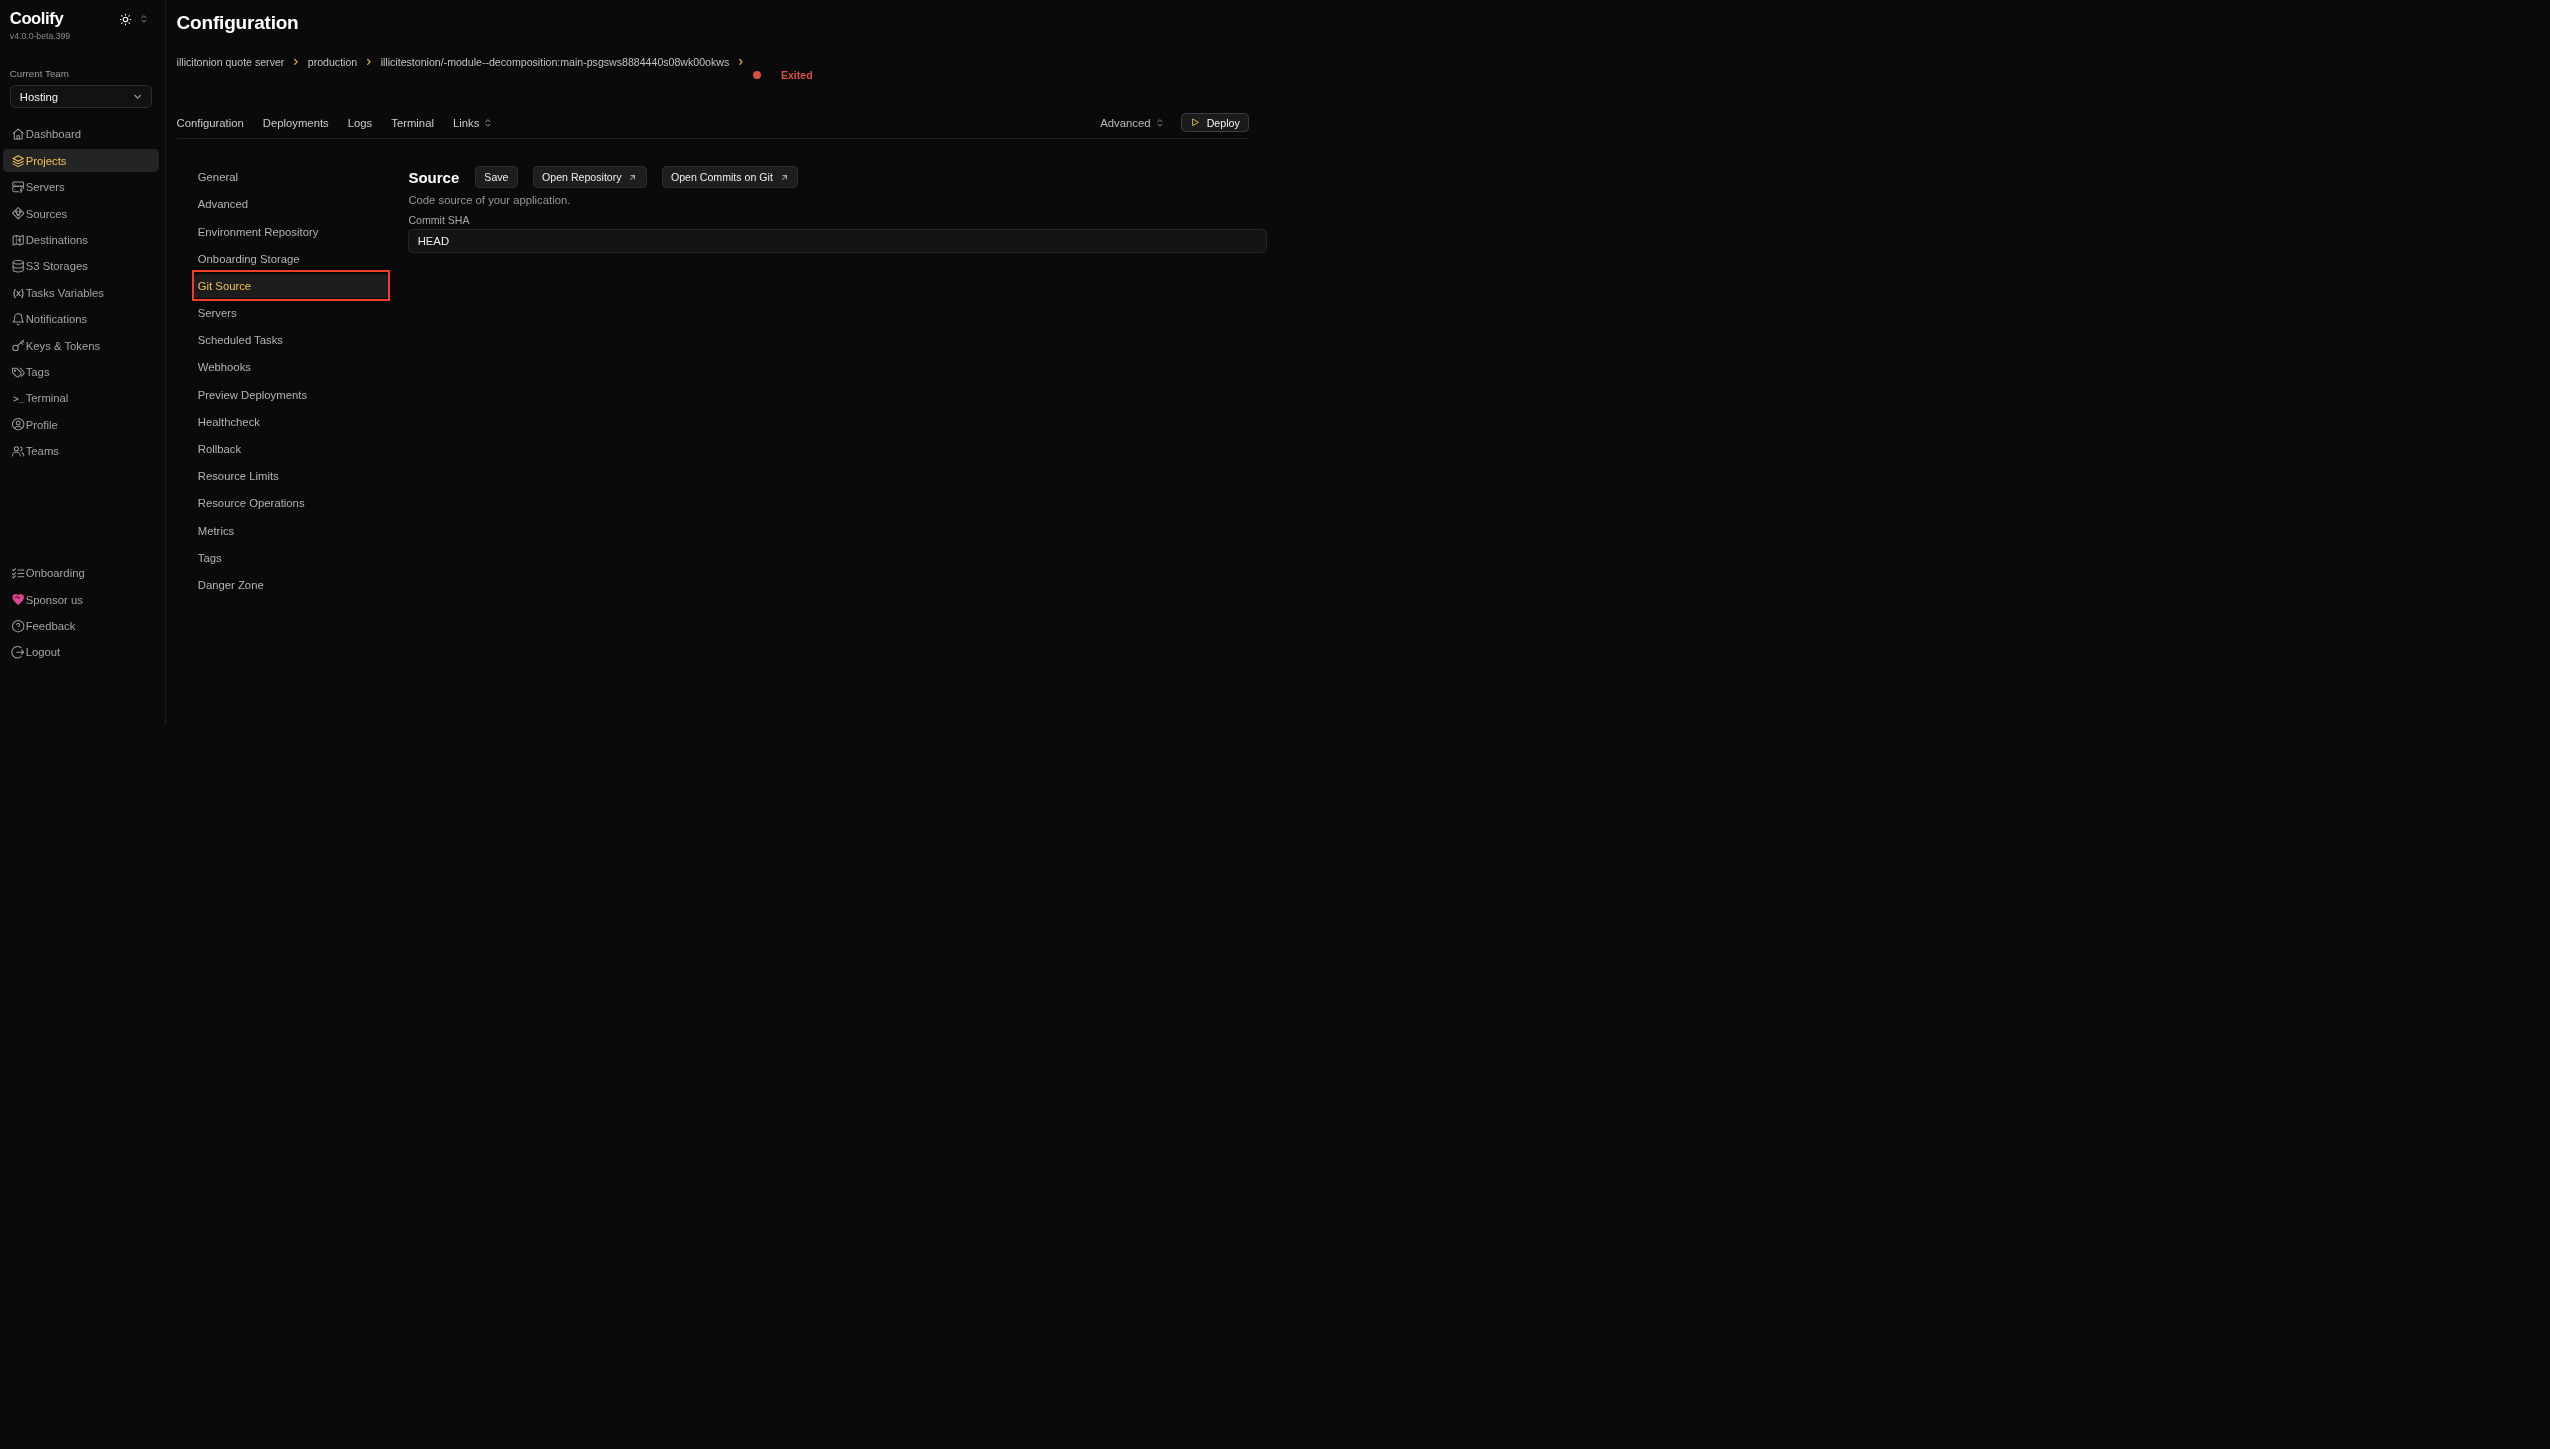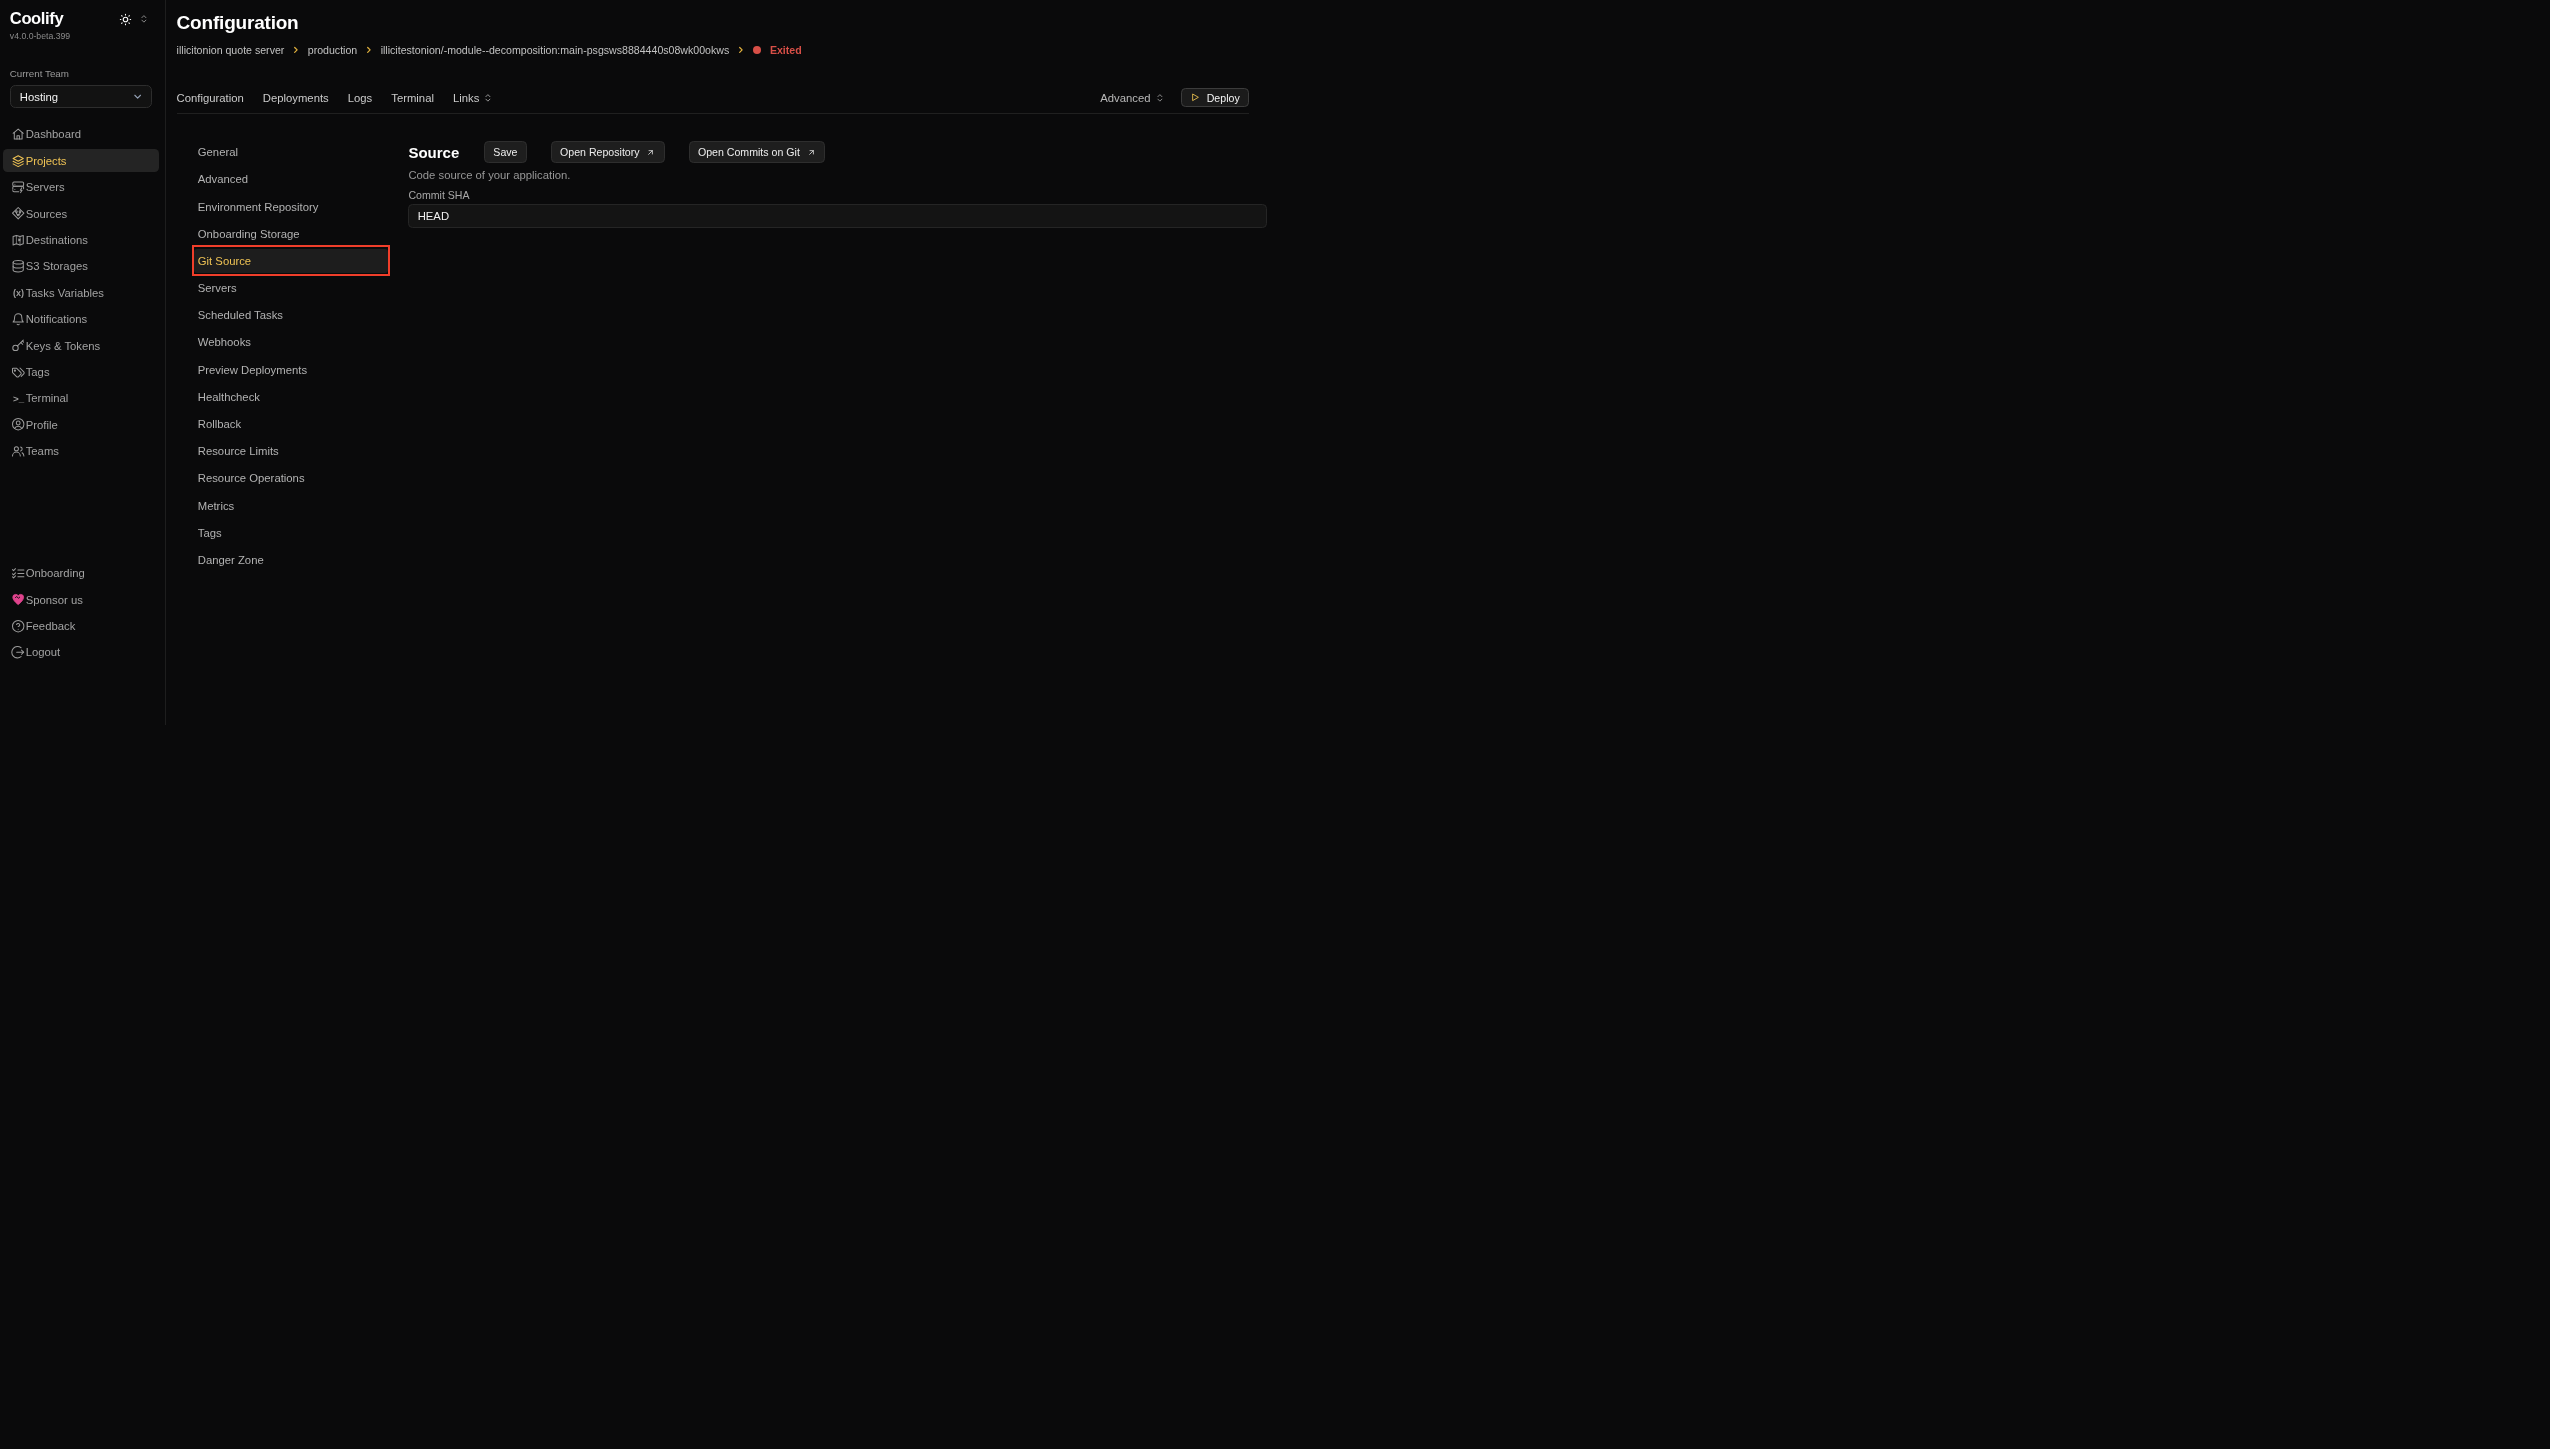--- a/index.html
+++ b/index.html
@@ -48,21 +48,21 @@
   .spacer { flex:1; }
   .nav.footer { margin-bottom:58px; }
 
   
   .main { flex:1; display:flex; flex-direction:column; min-width:0; }
   .page-header { padding:12px 26px 0 10.6px; }
   .page-title { font-size:19px; font-weight:700; color:#ffffff; letter-spacing:-0.2px; }
   .breadcrumb { margin-top:9.8px; display:flex; align-items:center; gap:6.8px; font-size:10.6px; color:#c2c2c2; white-space:nowrap; }
   .crumb { cursor:pointer; }
   .bc-sep { color:#e2b23e; }
-  .status { display:flex; align-items:center; gap:9px; }
+  .status { display:flex; align-items:center; gap:20px;margin-top:25px; }
   .status-dot { width:8.3px; height:8.3px; border-radius:50%; background:#d84f47; }
   .status-text { color:#d84f47; font-weight:700; font-size:10.6px; }
 
   .tabbar { margin:32px 26px 0 10.6px; display:flex; align-items:center; padding-bottom:6px; border-bottom:0.8px solid #202020; }
   .tabs { display:flex; align-items:center; gap:19px; }
   .tab { color:#cbcbcb; font-size:11.3px; cursor:pointer; display:flex; align-items:center; gap:3.8px; }
   .tab .updown { color:#9a9a9a; }
   .tab-right { margin-left:auto; display:flex; align-items:center; gap:16px; }
   .advanced { display:flex; align-items:center; gap:4.5px; color:#b9b9b9; font-size:11.3px; cursor:pointer; }
   .deploy-btn {
@@ -77,21 +77,21 @@
   .subnav-item {
     height:23.4px; margin-bottom:3.8px; display:flex; align-items:center;
     padding-left:3.8px; border-radius:3px; color:#b3b3b3; font-size:11.3px; cursor:pointer;
     position:relative; white-space:nowrap;
   }
   .subnav-item.active { background:#1d1d1d; color:#eec254; }
   .red-box { position:absolute; border:2.3px solid #f03e2a; pointer-events:none; z-index:5; }
   .red-box.git { inset:-3.8px -2.3px; }
 
   .form { flex:1; margin-left:20.4px; max-width:859px; min-width:0; }
-  .form-head { display:flex; align-items:center; gap:24px; height:22px; margin-top:0.8px; }
+  .form-head { display:flex; align-items:center; gap:15px; height:22px; margin-top:0.8px; }
   .form-head h2 { font-size:15px; font-weight:700; color:#ffffff; margin-right:0.8px; }
   .btn {
     height:22px; background:#1e1e1e; border:0.8px solid #2e2e2e; border-radius:4.5px;
     color:#ededed; font-size:10.6px; font-family:"Liberation Sans",sans-serif;
     display:flex; align-items:center; gap:6.8px; padding:0 8.3px; cursor:pointer;
   }
   .btn .arrow { color:#dcdcdc; }
   .desc { margin-top:6px; font-size:11.3px; color:#979797; }
 
   .field-grid { margin-top:9px; display:grid; grid-template-columns:1fr 1fr; column-gap:6.8px; align-items:start; }

